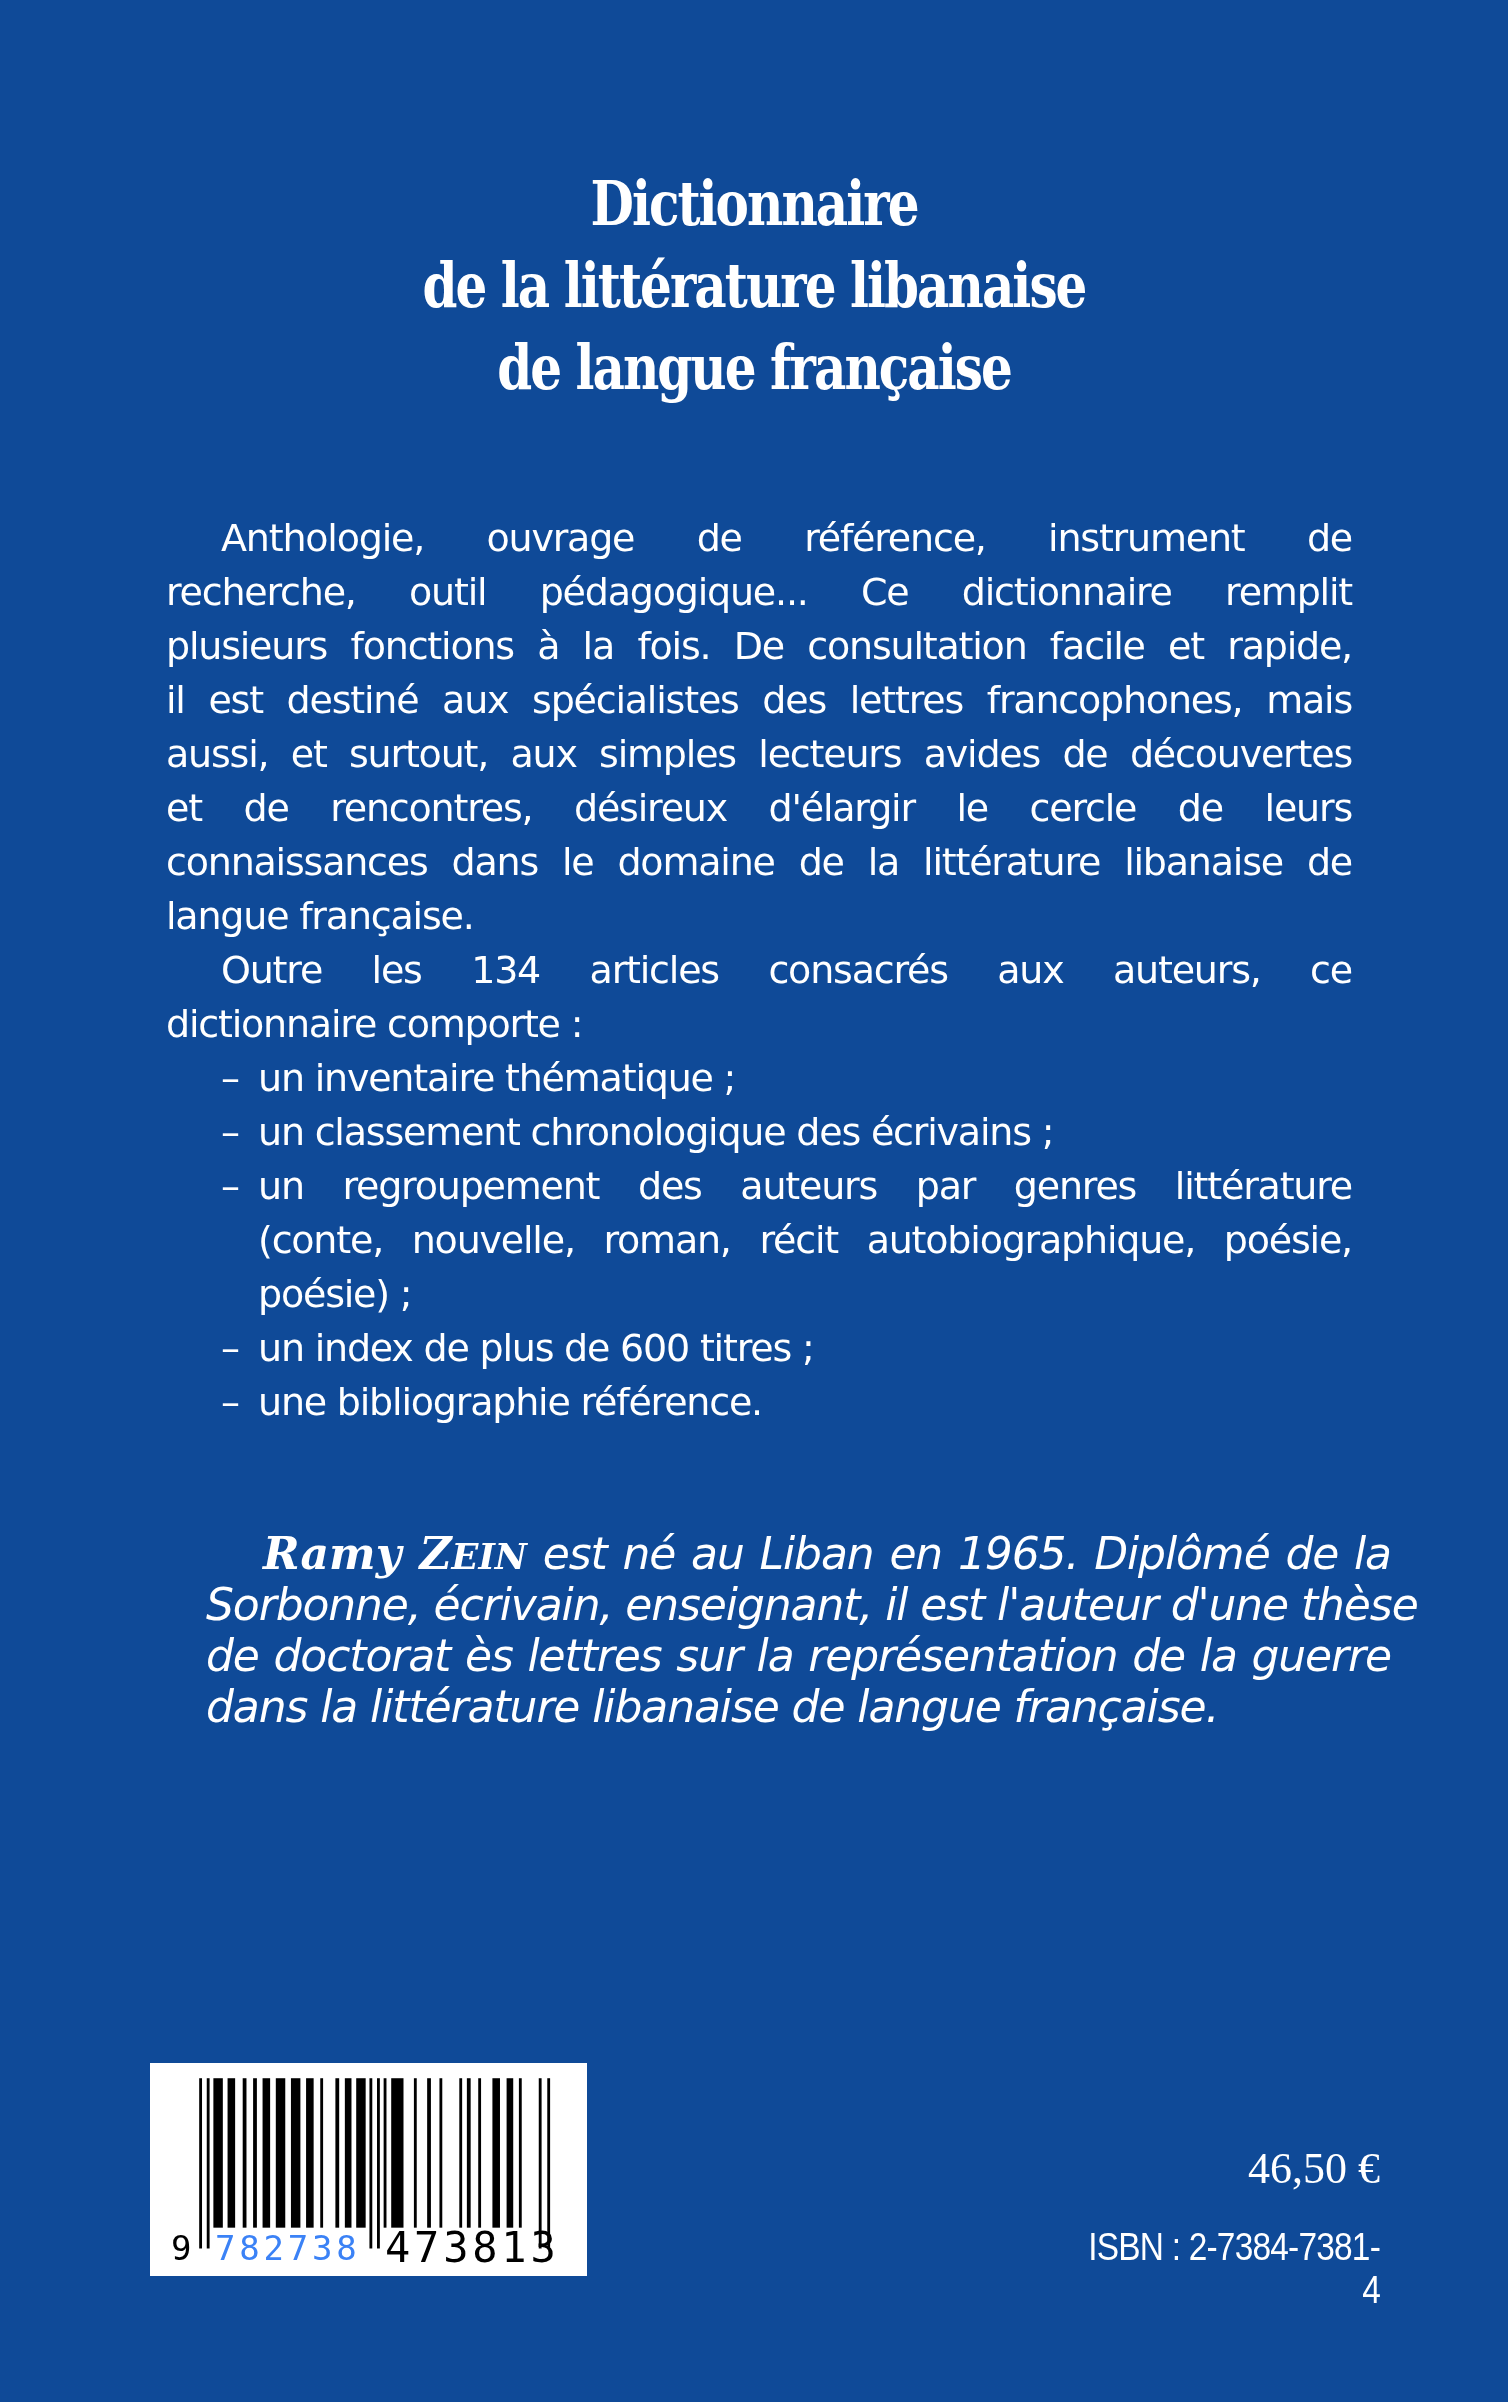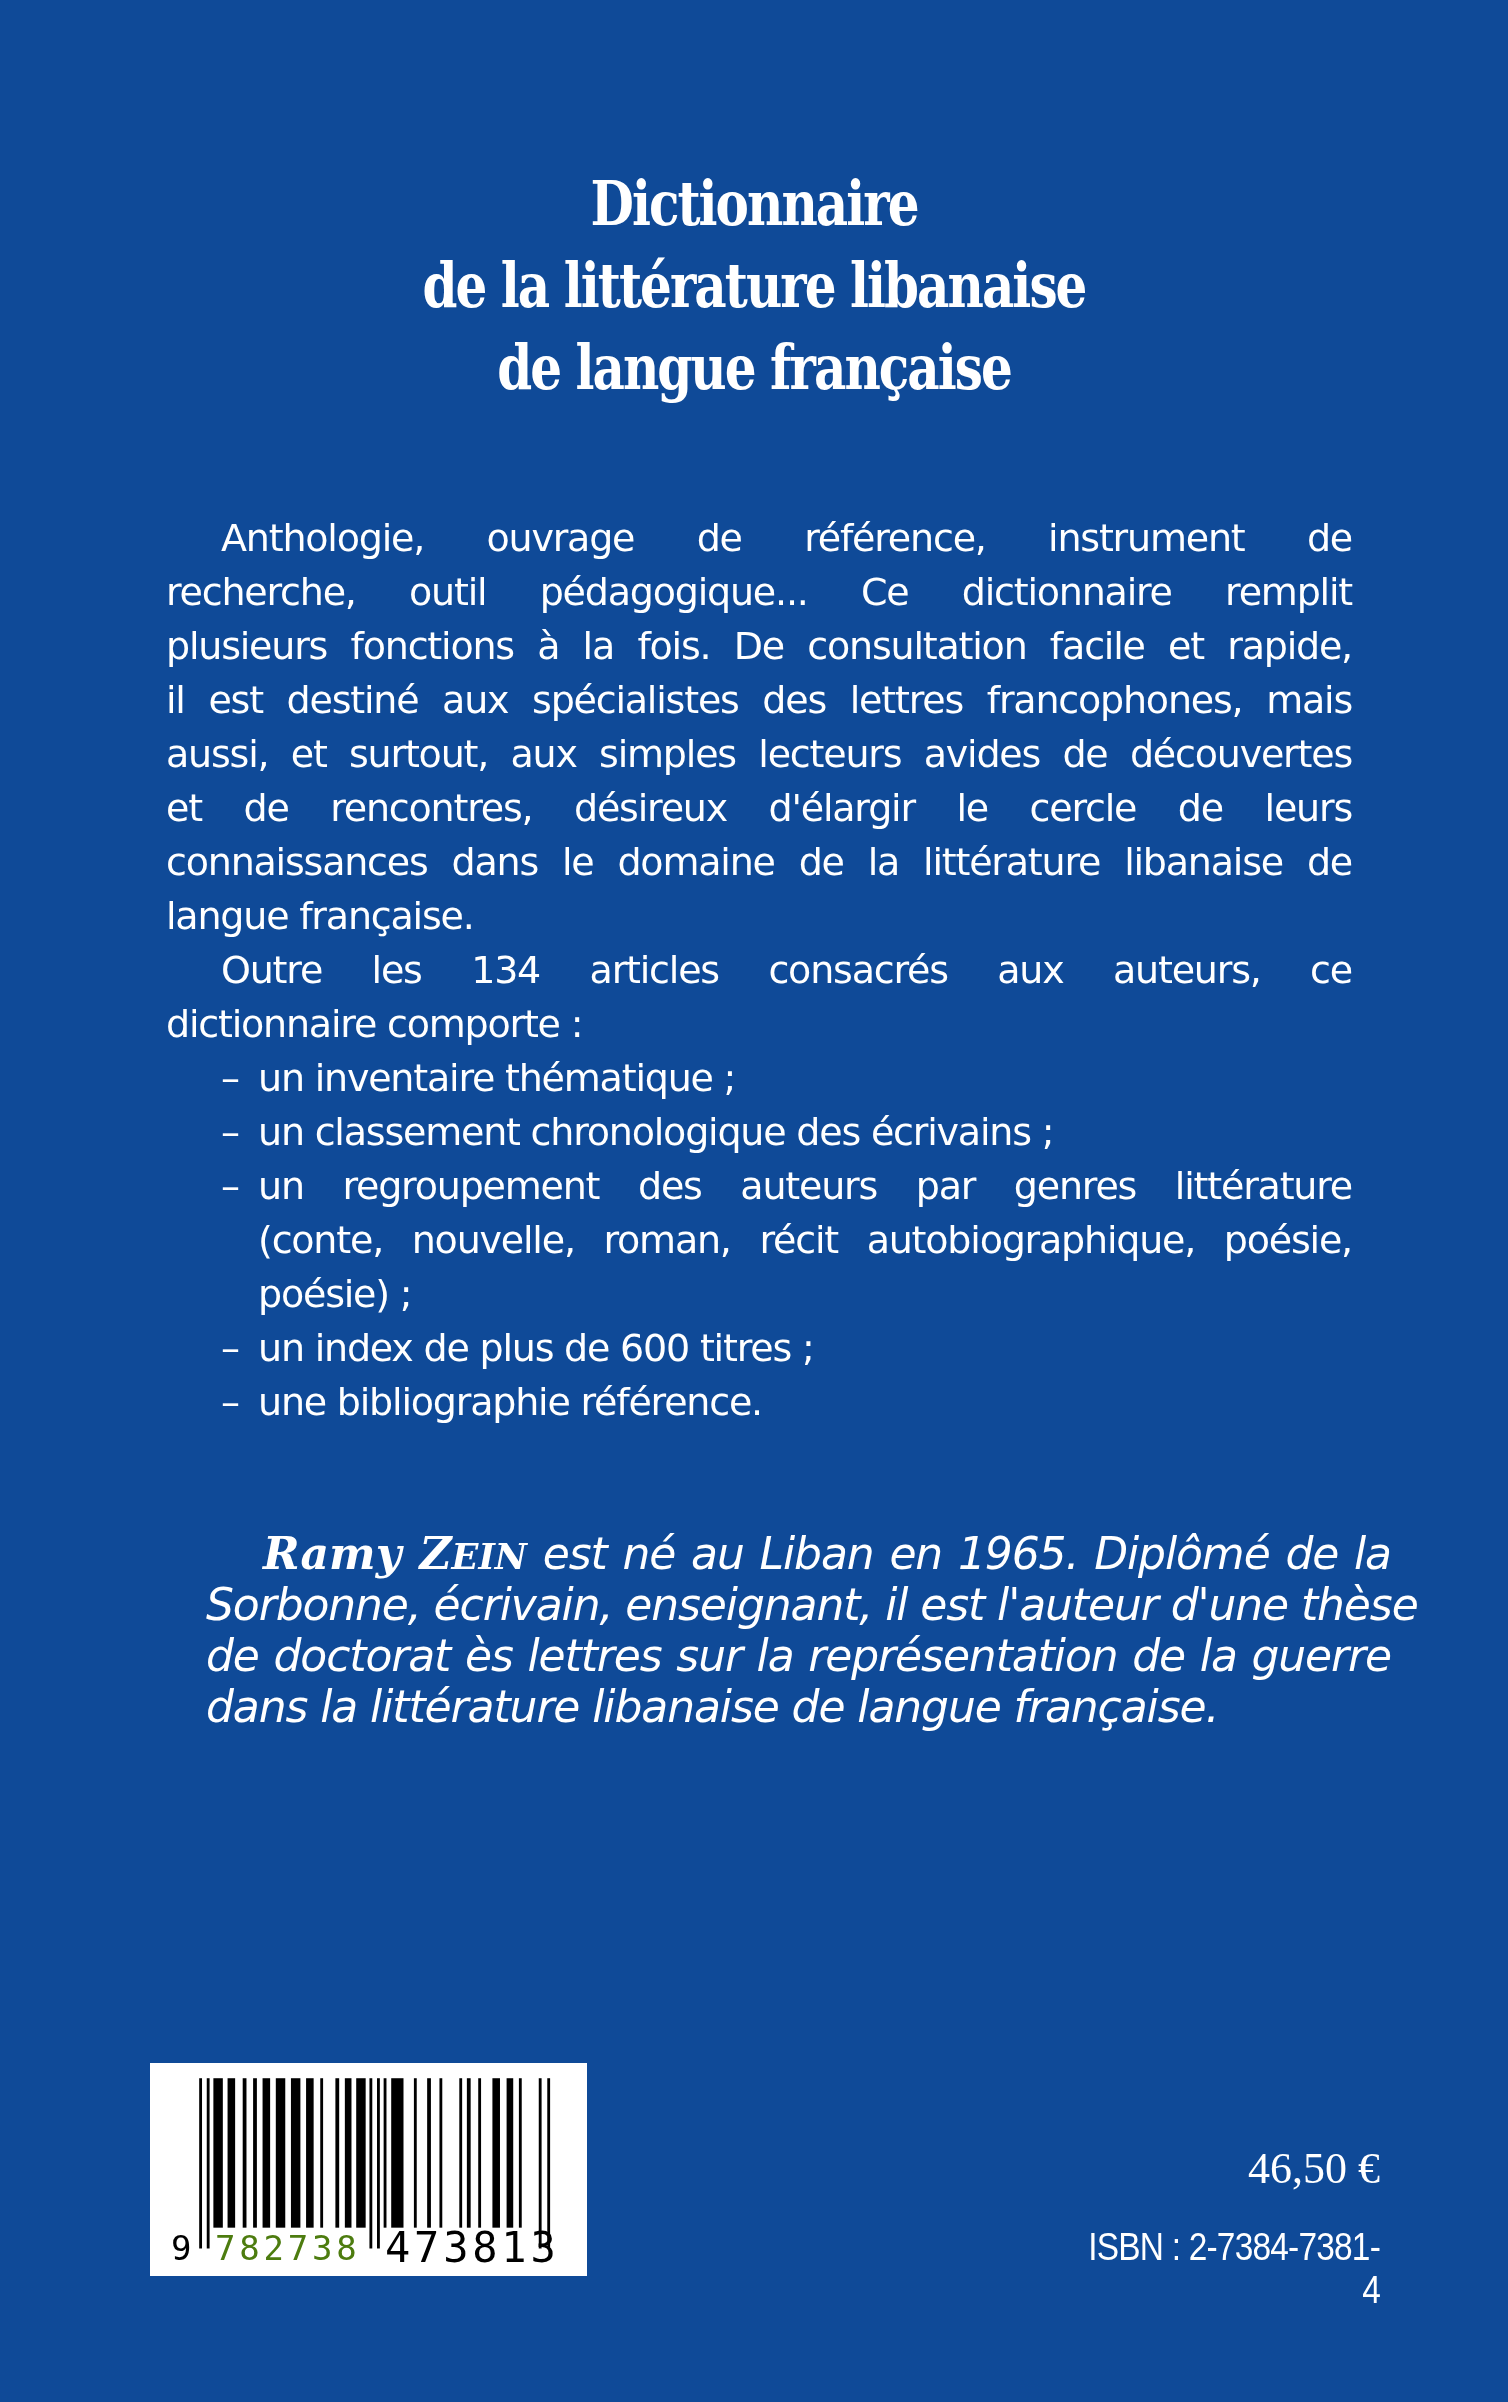--- a/index.html
+++ b/index.html
@@ -168,19 +168,19 @@
       <rect x="377" y="16" width="7" height="158"></rect>
       <rect x="390" y="16" width="3" height="158"></rect>
 
       <rect x="411" y="16" width="3" height="180"></rect>
       <rect x="420" y="16" width="3" height="180"></rect>
     </g>
   </svg>
   <div style="position:absolute; left:21px; top:166px; font-family:'DejaVu Sans Mono', monospace; font-size:34px; color:#000; line-height:38px;">
     <span>9</span>
   </div>
-  <div style="position:absolute; left:65px; top:166px; width:150px; text-align:justify; text-align-last:justify; letter-spacing:3.8px; font-family:'DejaVu Sans Mono', monospace; font-size:34px; color:#4d7c0f; line-height:38px;">782738</div>
+  <div style="position:absolute; left:65px; top:166px; width:150px; text-align:justify; text-align-last:justify; letter-spacing:3.8px; font-family:'DejaVu Sans Mono', monospace; font-size:34px; color:#3b82f6; line-height:38px;">782738</div>
   <div style="position:absolute; left:235px; top:166px; width:150px; letter-spacing:3.8px; font-family:'DejaVu Sans Mono', monospace; font-size:42px; color:#000; line-height:38px;">473813</div>
 </div>
 
 <div class="price">46,50 €</div>
 <div class="isbn">ISBN : 2-7384-7381-4</div>
 
 
 </body></html>

